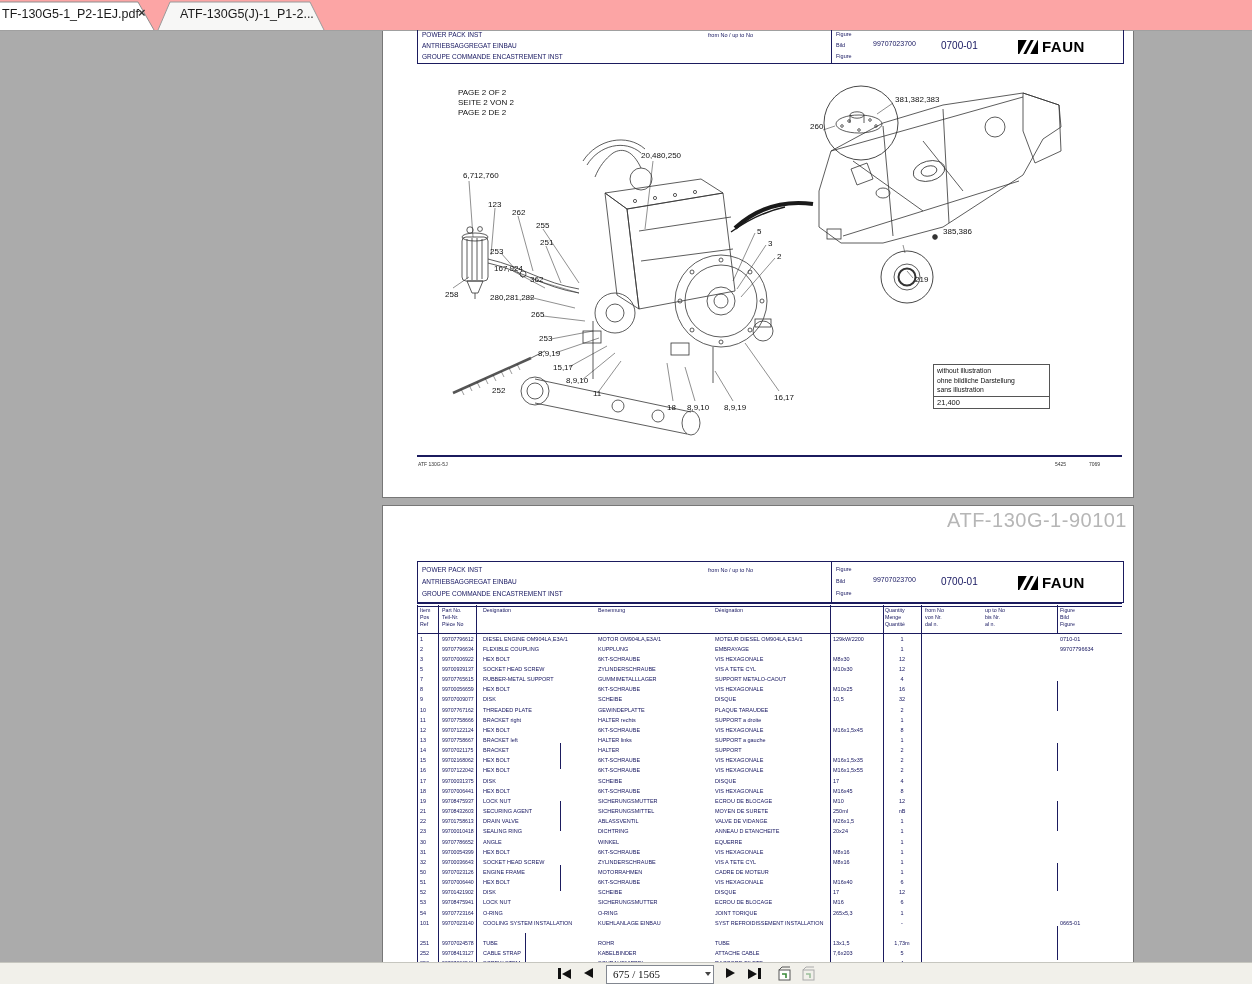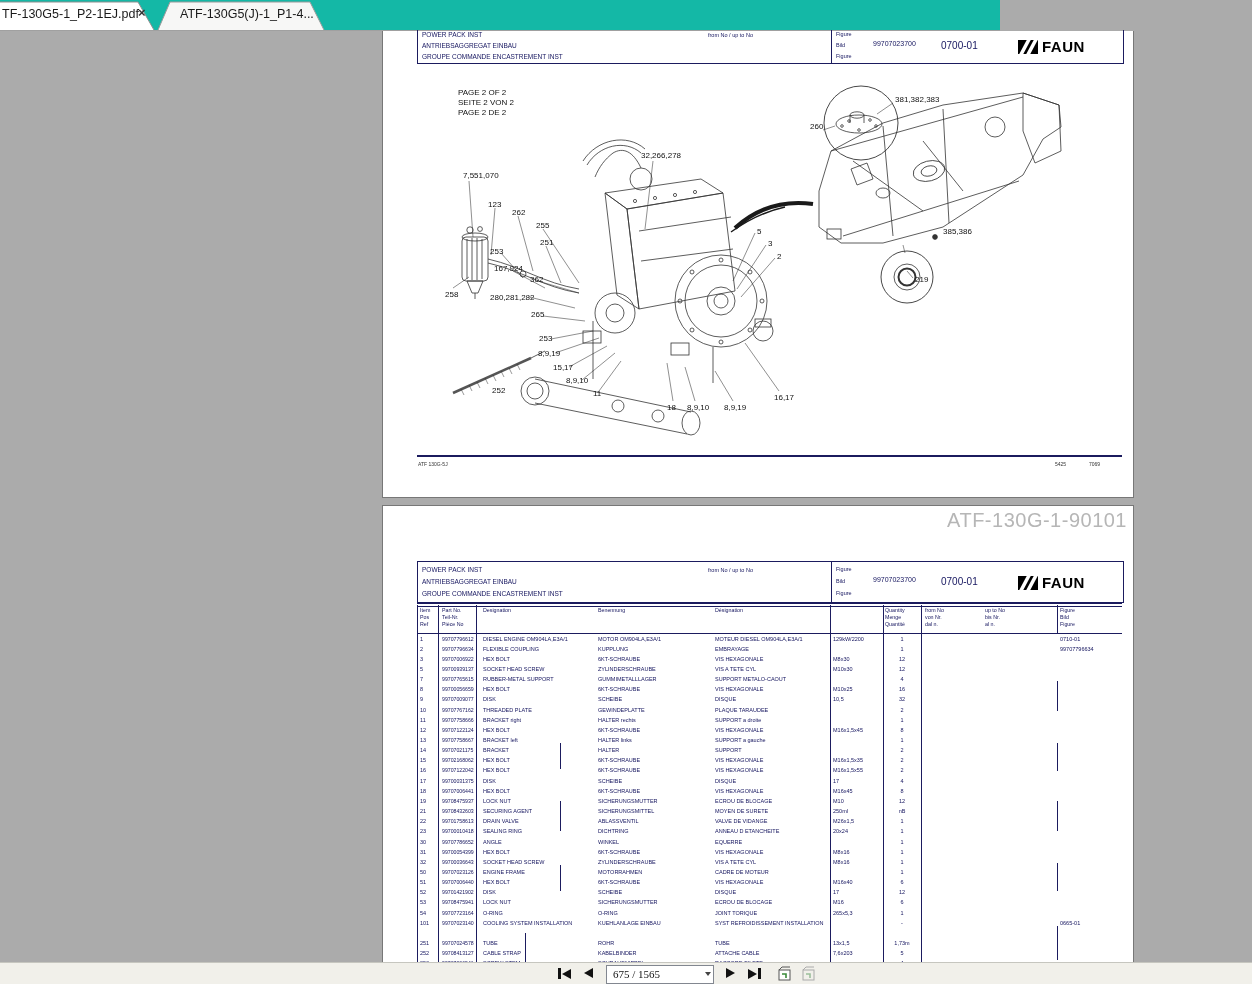--- a/index.html
+++ b/index.html
@@ -1,20 +1,20 @@
 <!DOCTYPE html>
 <html><head>
 <meta charset="utf-8">
 <style>
   html,body{margin:0;padding:0;}
   body{width:1252px;height:984px;position:relative;overflow:hidden;
        font-family:"Liberation Sans",sans-serif;background:#ababab;}
   .abs{position:absolute;}
   
-  #tabstrip{left:0;top:0;width:1000px;height:30px;background:#14b8a6;border-bottom:1px solid #a0a0a0;z-index:1;}
+  #tabstrip{left:0;top:0;width:1252px;height:30px;background:#fca5a5;border-bottom:1px solid #a0a0a0;z-index:1;}
   .tab-label{font-size:12.5px;color:#1a1a1a;white-space:nowrap;}
   
   #viewer{left:0;top:31px;width:1252px;height:931px;background:#ababab;z-index:2;}
   .page{background:#ffffff;border-left:1px solid #777;border-right:1px solid #777;}
   
   .hdr-box{border:1px solid #1b1b5e;}
   .hdr-title{font-size:6.5px;color:#15155f;white-space:nowrap;}
   .hdr-small{font-size:5.5px;color:#15155f;white-space:nowrap;}
   .hdr-part{font-size:7px;color:#15155f;}
   .hdr-fig{font-size:10px;font-weight:normal;color:#15155f;}
@@ -48,21 +48,21 @@
 </head>
 <body>
 
 <div id="tabstrip" class="abs">
   <svg class="abs" style="left:0;top:0;" width="340" height="30">
     <path d="M-6,30 L-6,2 L138,2 L154,30" fill="#ffffff" stroke="#8f8f8f" stroke-width="1"></path>
     <path d="M158,30 L170,2 L310,2 L324,30" fill="#f7f7f6" stroke="#9a9a9a" stroke-width="1"></path>
   </svg>
   <div class="abs tab-label" style="left:2px;top:7px;">TF-130G5-1_P2-1EJ.pdf</div>
   <div class="abs" style="left:138px;top:5px;font-size:13px;font-weight:bold;color:#333;">×</div>
-  <div class="abs tab-label" style="left:180px;top:7px;">ATF-130G5(J)-1_P1-4...</div>
+  <div class="abs tab-label" style="left:180px;top:7px;">ATF-130G5(J)-1_P1-2...</div>
 </div>
 
 <div id="viewer" class="abs">
 
   <div class="page abs" style="left:382px;top:0;width:750px;height:466px;border-bottom:1px solid #777;">
 
     <div class="abs hdr-box" style="left:34px;top:-1px;width:705px;height:33px;border-top:none;">
       <div class="abs hdr-title" style="left:4px;top:1px;">POWER PACK INST</div>
       <div class="abs hdr-title" style="left:4px;top:12px;">ANTRIEBSAGGREGAT EINBAU</div>
       <div class="abs hdr-title" style="left:4px;top:23px;">GROUPE COMMANDE  ENCASTREMENT INST</div>
@@ -182,51 +182,59 @@
 
         <circle cx="552" cy="206" r="2.4" fill="#333"></circle>
 
         <circle cx="524" cy="246" r="26" stroke-width="0.9"></circle>
         <circle cx="524" cy="246" r="13"></circle>
           <circle cx="524" cy="246" r="8.5" stroke-width="2"></circle>
       </g>
     </svg>
 
     <div id="diagram-labels" class="abs" style="left:0;top:0;width:750px;height:466px;">
-        <div class="diagram-label" style="left: 80px; top: 140px;">7,551,070</div>
+        <div class="diagram-label" style="left: 80px; top: 140px;">6,712,760</div>
         <div class="diagram-label" style="left: 105px; top: 169px;">123</div>
         <div class="diagram-label" style="left: 129px; top: 177px;">262</div>
         <div class="diagram-label" style="left: 153px; top: 190px;">255</div>
         <div class="diagram-label" style="left: 157px; top: 207px;">251</div>
         <div class="diagram-label" style="left: 107px; top: 216px;">253</div>
         <div class="diagram-label" style="left: 111px; top: 233px;">167,924</div>
         <div class="diagram-label" style="left: 147px; top: 244px;">362</div>
         <div class="diagram-label" style="left: 62px; top: 259px;">258</div>
         <div class="diagram-label" style="left: 107px; top: 262px;">280,281,282</div>
         <div class="diagram-label" style="left: 148px; top: 279px;">265</div>
         <div class="diagram-label" style="left: 156px; top: 303px;">253</div>
         <div class="diagram-label" style="left: 155px; top: 318px;">8,9,19</div>
         <div class="diagram-label" style="left: 170px; top: 332px;">15,17</div>
         <div class="diagram-label" style="left: 183px; top: 345px;">8,9,10</div>
         <div class="diagram-label" style="left: 210px; top: 358px;">11</div>
         <div class="diagram-label" style="left: 109px; top: 355px;">252</div>
         <div class="diagram-label" style="left: 284px; top: 372px;">18</div>
         <div class="diagram-label" style="left: 304px; top: 372px;">8,9,10</div>
         <div class="diagram-label" style="left: 341px; top: 372px;">8,9,19</div>
         <div class="diagram-label" style="left: 391px; top: 362px;">16,17</div>
-        <div class="diagram-label" style="left: 258px; top: 120px;">32,266,278</div>
+        <div class="diagram-label" style="left: 258px; top: 120px;">20,480,250</div>
         <div class="diagram-label" style="left: 374px; top: 196px;">5</div>
         <div class="diagram-label" style="left: 385px; top: 208px;">3</div>
         <div class="diagram-label" style="left: 394px; top: 221px;">2</div>
         <div class="diagram-label" style="left: 427px; top: 91px;">260</div>
         <div class="diagram-label" style="left: 512px; top: 64px;">381,382,383</div>
         <div class="diagram-label" style="left: 560px; top: 196px;">385,386</div>
         <div class="diagram-label" style="left: 532px; top: 244px;">219</div>
       </div>
 
+    <div class="abs" style="left:550px;top:333px;width:117px;">
+      <div class="wo-box" style="border-bottom:none;">
+        <div>without illustration</div>
+        <div>ohne bildliche Darstellung</div>
+        <div>sans illustration</div>
+      </div>
+      <div class="wo-box" style="font-size:7.5px;">21,400</div>
+    </div>
 
     <div class="abs" style="left:34px;top:424px;width:705px;height:2px;background:#1b1b5e;"></div>
     <div class="abs footer-tiny" style="left:35px;top:430px;">ATF 130G-5J</div>
     <div class="abs footer-tiny" style="left:672px;top:430px;">5425</div>
     <div class="abs footer-tiny" style="left:706px;top:430px;">7069</div>
   </div>
 
   <div class="page abs" style="left:382px;top:474px;width:750px;height:457px;border-top:1px solid #777;overflow:hidden;">
 
     <div id="watermark" class="abs" style="right:6px;top:3px;">ATF-130G-1-90101</div>

